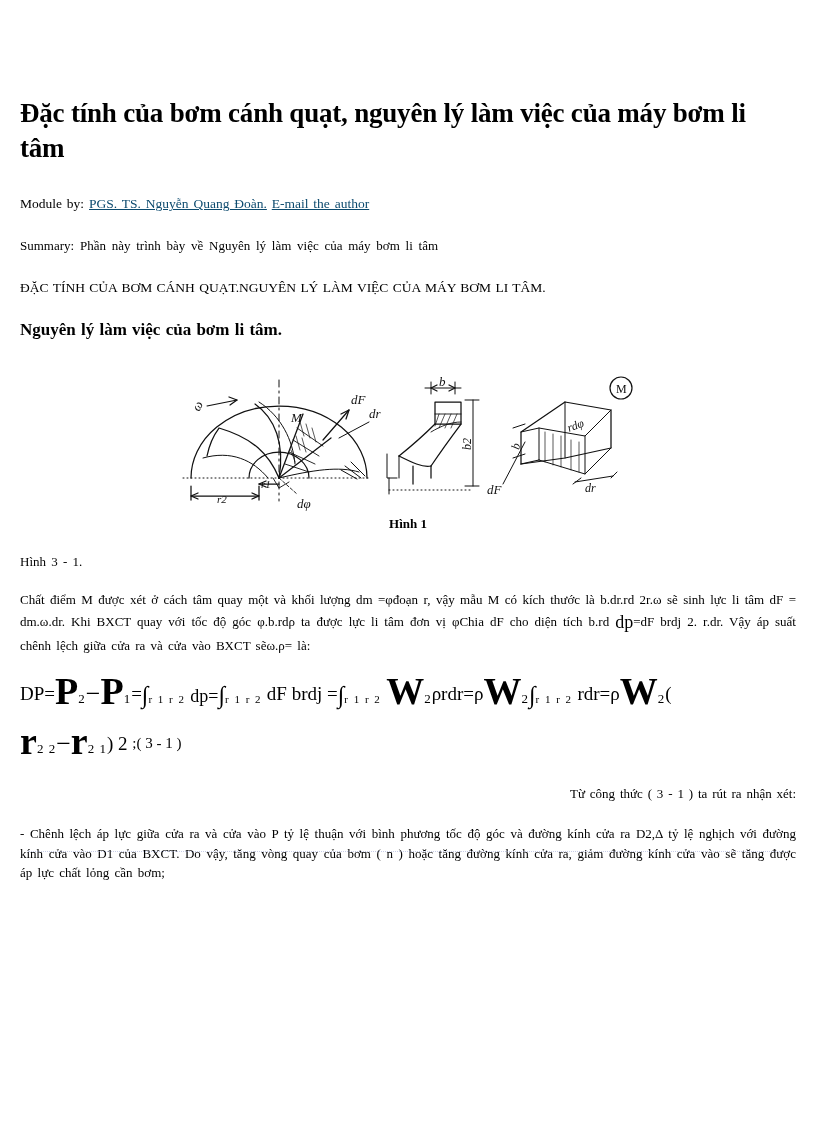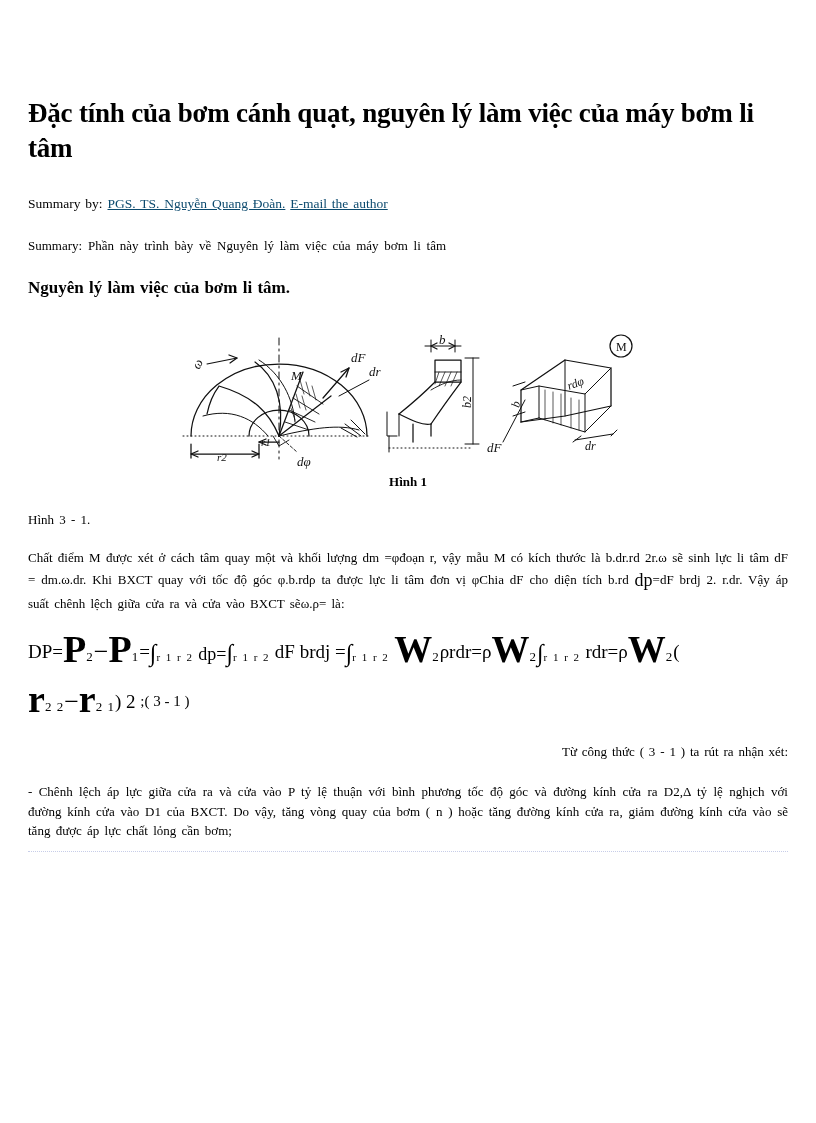--- a/index.html
+++ b/index.html
@@ -13,21 +13,21 @@
     font-family: "Liberation Serif", "DejaVu Serif", serif;
     color: #000000;
     position: relative;
     overflow: hidden;
   }
   .page {
     position: relative;
     width: 816px;
     height: 870px;
     box-sizing: border-box;
-    padding: 0 28px;
+    padding: 0 20px;
   }
 
   
   .doc-title {
     font-size: 27px;
     font-weight: bold;
     line-height: 1.28;
     margin: 0;
     padding-top: 96px;
     letter-spacing: -0.2px;
@@ -163,30 +163,31 @@
   }
 </style>
 </head>
 <body>
 
 <div class="page">
 
   <h1 class="doc-title">Đặc tính của bơm cánh quạt, nguyên lý làm việc của máy bơm li tâm</h1>
 
   <div class="byline">
-    <span>Summary by:</span>
+    <span>Module by:</span>
     <span class="link">PGS. TS. Nguyễn Quang Đoàn.</span>
     <span class="link">E-mail the author</span>
   </div>
 
   <div class="summary">
     <span>Summary:</span>
     <span>Phần này trình bày về Nguyên lý làm việc của máy bơm li tâm</span>
   </div>
 
+  <div class="caps-line">ĐẶC TÍNH CỦA BƠM CÁNH QUẠT.NGUYÊN LÝ LÀM VIỆC CỦA MÁY BƠM LI TÂM.</div>
 
   <div class="section-heading">Nguyên lý làm việc của bơm li tâm.</div>
 
 
   <div class="figure-wrap">
     <svg width="470" height="150" viewBox="0 0 470 150">
       <g fill="none" stroke="#111" stroke-width="1.25" stroke-linecap="round" stroke-linejoin="round">
 
         <path d="M10 112 L196 112" stroke-width="1" stroke-dasharray="1 3"></path>
 

